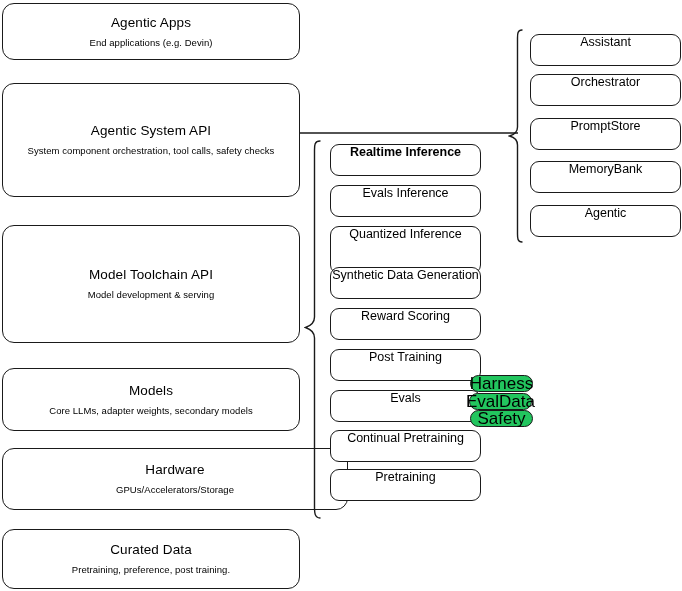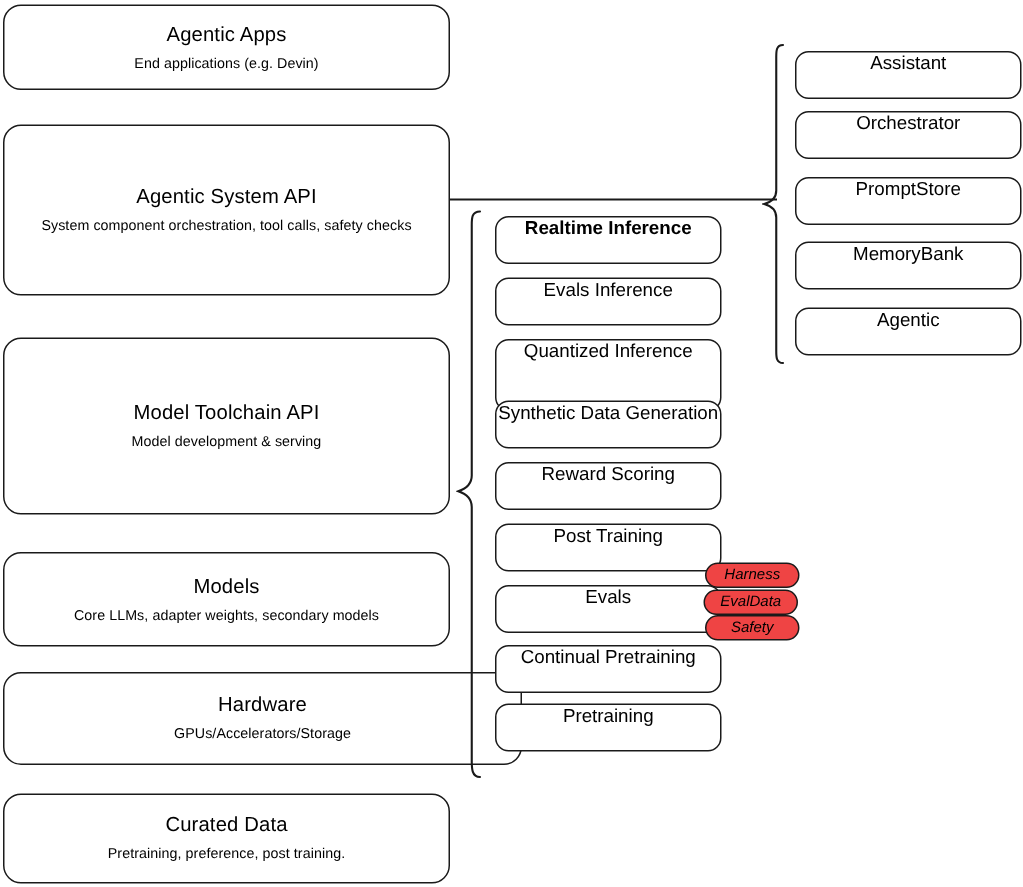--- a/index.html
+++ b/index.html
@@ -57,29 +57,28 @@
     font-size: 12.5px;
     color: #000000;
     z-index: 3;
   }
   
   .pill {
     position: absolute;
     box-sizing: border-box;
     border: 1.4px solid #1a1a1a;
     border-radius: 999px;
-    background: #ef4444;
+    background: #22c55e;
     display: flex;
     align-items: center;
     justify-content: center;
     text-align: center;
-    font-size: 10px;
+    font-size: 17px;
     color: #000000;
     z-index: 6;
-    font-style: italic;
   }
   .brace {
     position: absolute;
     z-index: 2;
   }
   .brace svg { display: block; }
   .connector {
     position: absolute;
     z-index: 1;
   }

